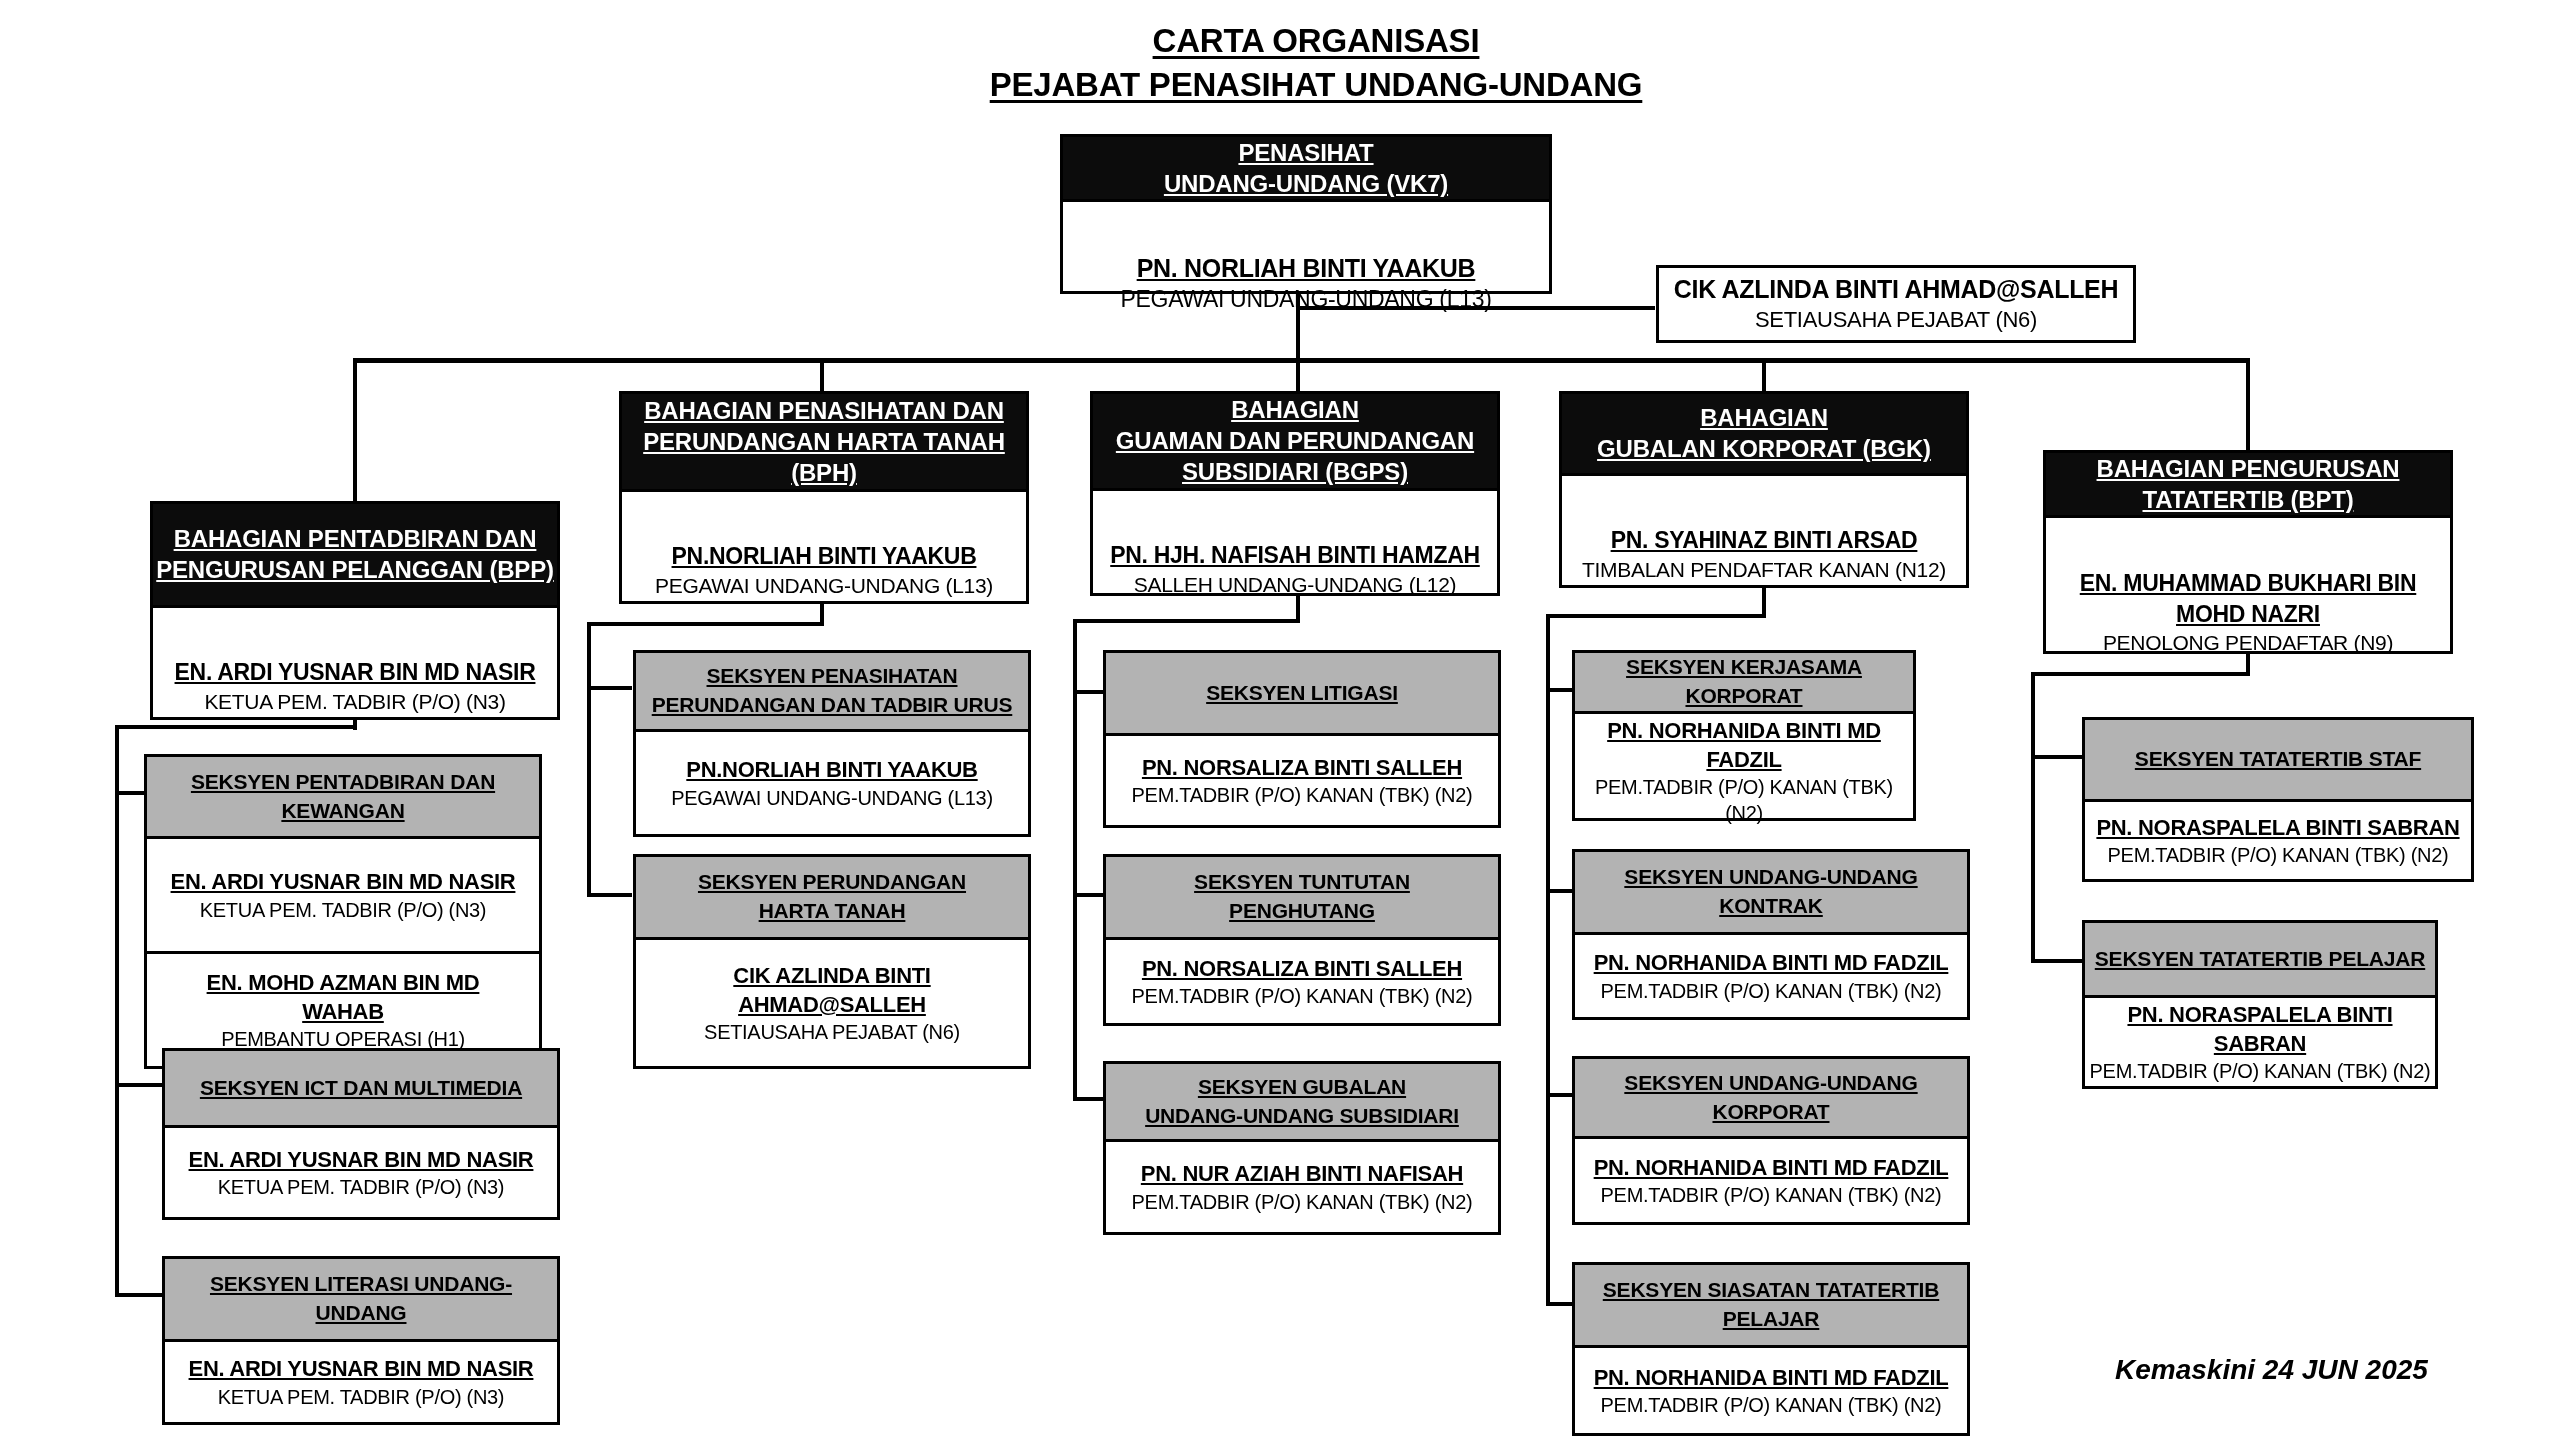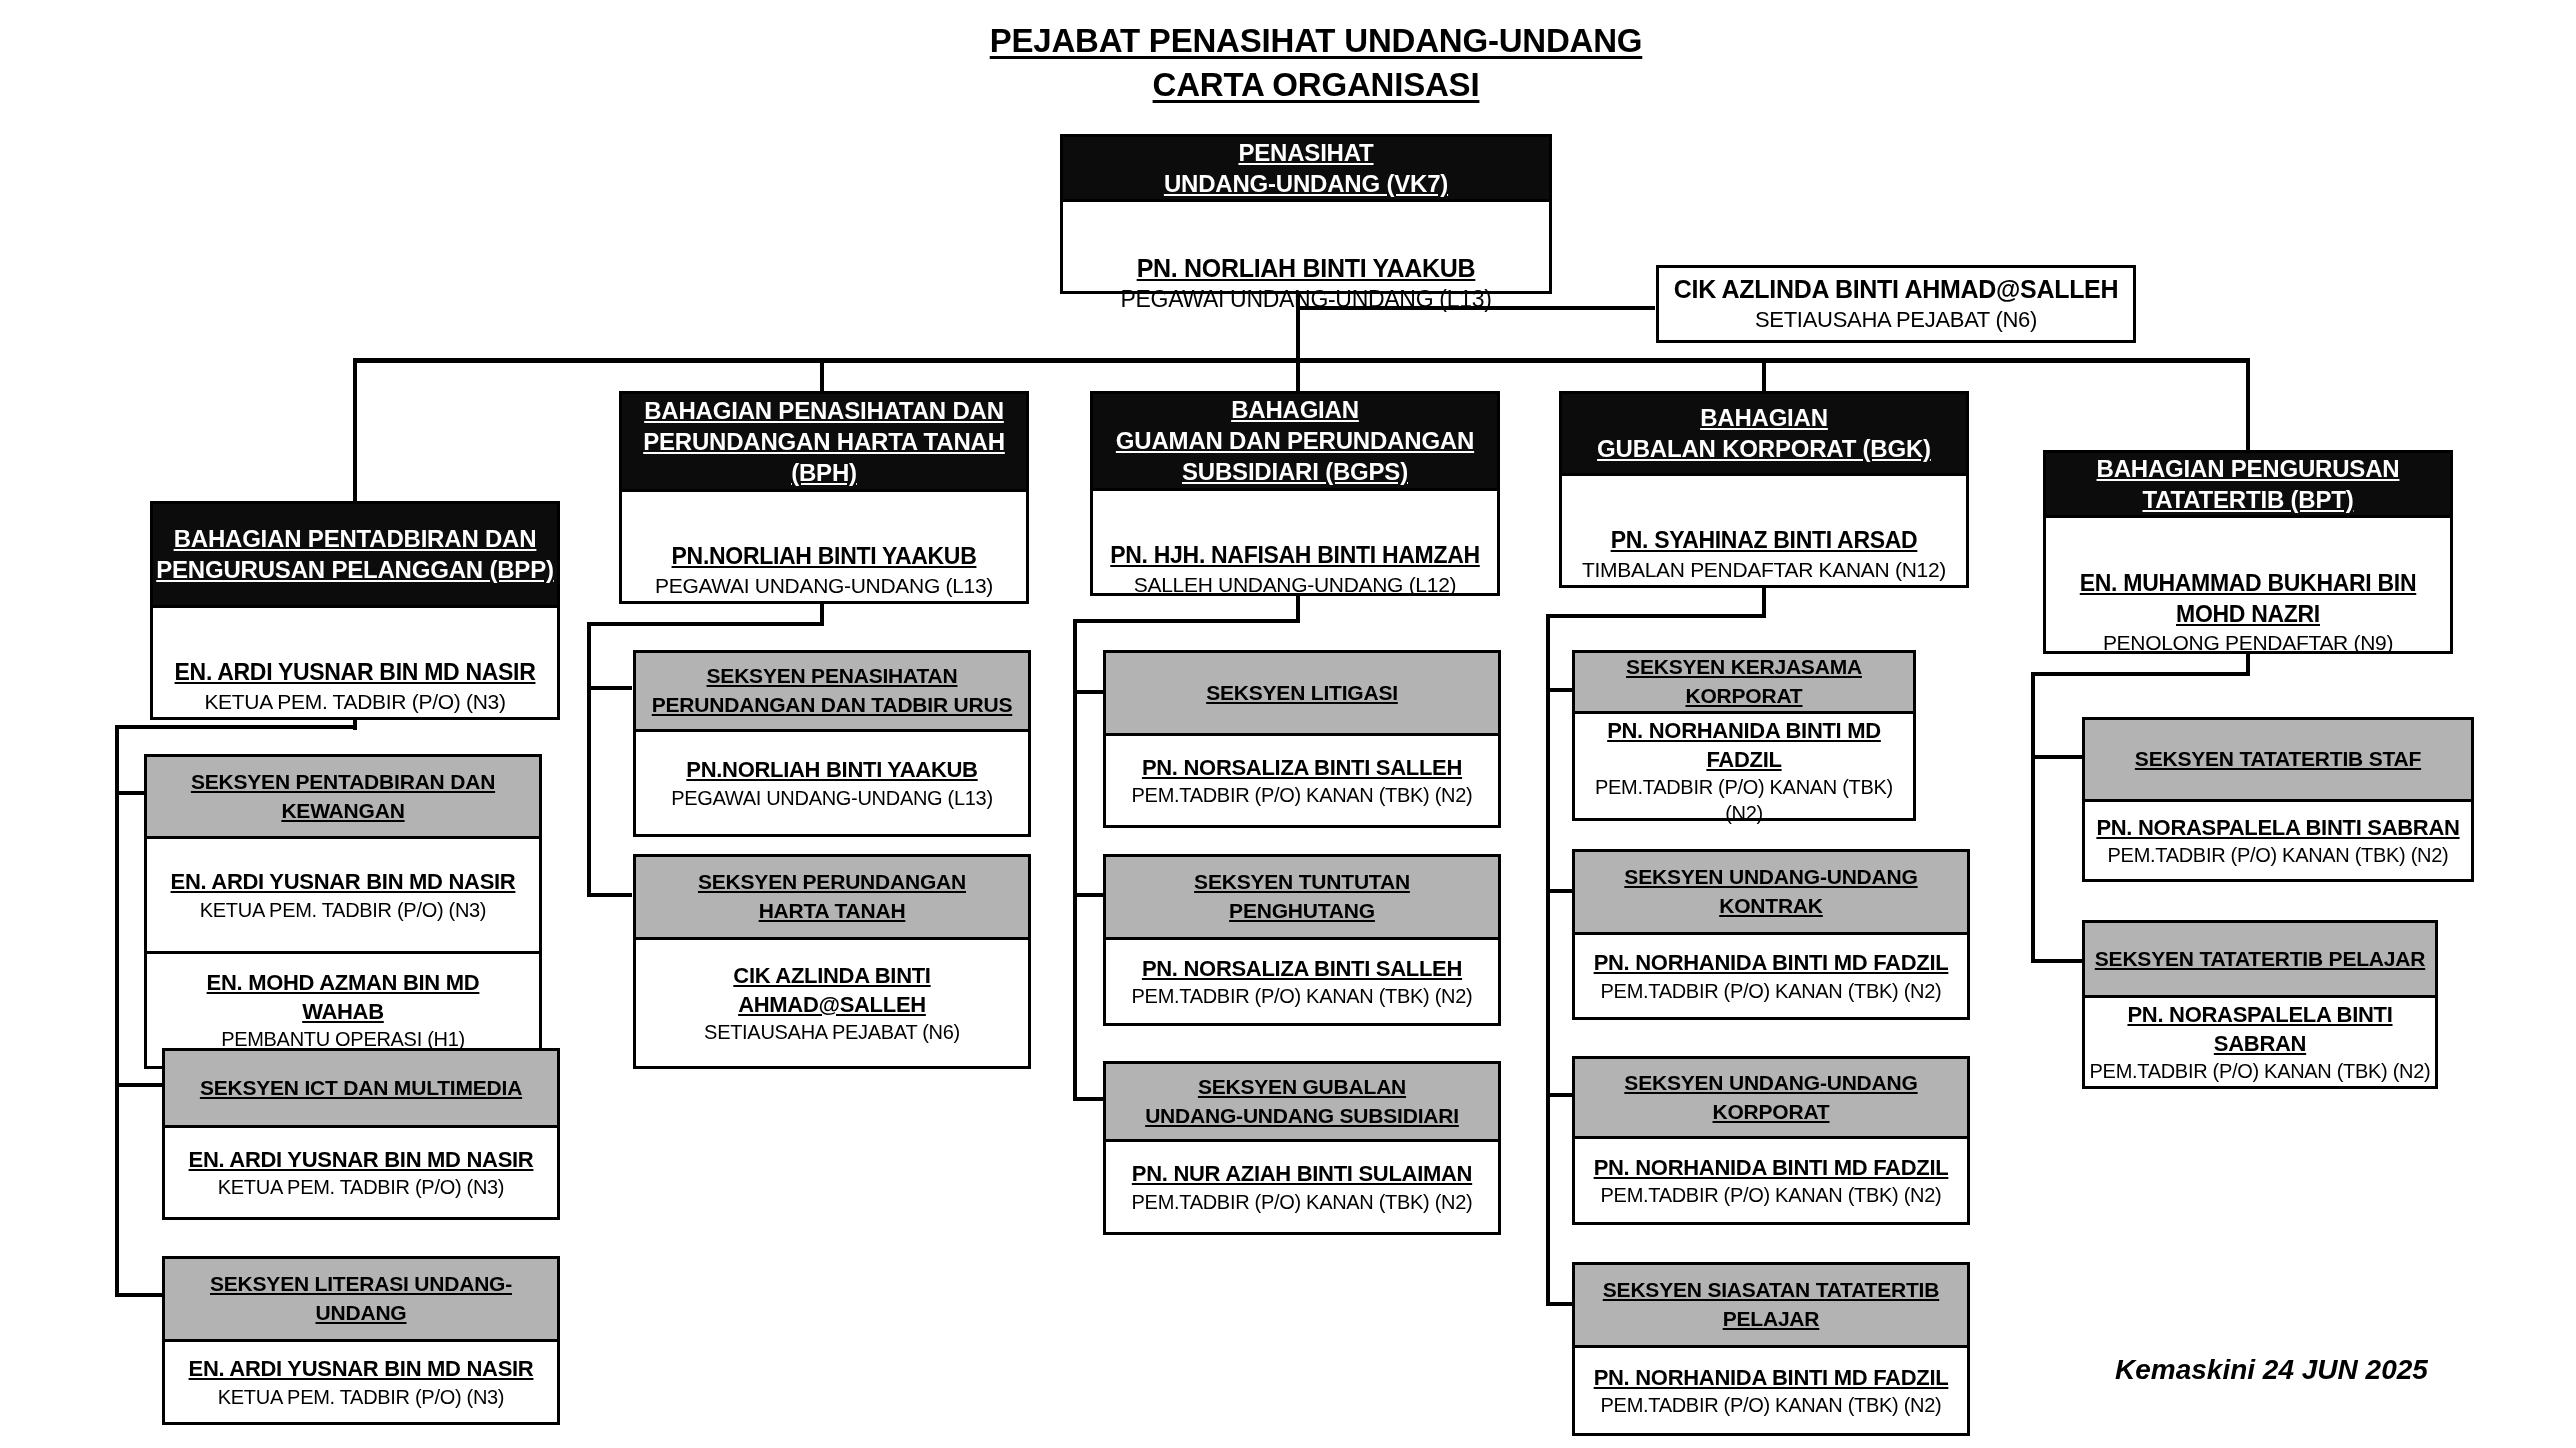--- a/index.html
+++ b/index.html
@@ -41,22 +41,22 @@
   .sec-row + .sec-row{border-top:3.9px solid #000;}
   
   #updated-note{position:absolute;left:2115px;top:1354px;font-size:28px;font-weight:bold;font-style:italic;}
 </style>
 </head>
 <body>
 
 <div id="canvas">
 
   <div id="chart-title">
+    <div class="tl">CARTA ORGANISASI</div>
     <div class="tl">PEJABAT PENASIHAT UNDANG-UNDANG</div>
-    <div class="tl">CARTA ORGANISASI</div>
   </div>
 
   <div class="ln" style="left:1296px;top:293px;width:3.9px;height:70px"></div>
   <div class="ln" style="left:1296px;top:306px;width:359px;height:3.9px"></div>
   <div class="ln" style="left:353px;top:358px;width:1897px;height:4.8px"></div>
   <div class="ln" style="left:353px;top:358px;width:3.9px;height:143px"></div>
   <div class="ln" style="left:820px;top:358px;width:3.9px;height:33px"></div>
   <div class="ln" style="left:1296px;top:358px;width:3.9px;height:33px"></div>
   <div class="ln" style="left:1762px;top:358px;width:3.9px;height:33px"></div>
   <div class="ln" style="left:2246px;top:358px;width:3.9px;height:92px"></div>
@@ -194,21 +194,21 @@
 PENGHUTANG</div>
     <div class="sec-row">
       <div class="name pre">PN. NORSALIZA BINTI SALLEH</div>
       <div class="role">PEM.TADBIR (P/O) KANAN (TBK) (N2)</div>
     </div>
   </div>
   <div class="sec-box" style="left:1103px;top:1061px;width:398px;height:174px">
     <div class="sec-head pre" style="height:78px">SEKSYEN GUBALAN
 UNDANG-UNDANG SUBSIDIARI</div>
     <div class="sec-row">
-      <div class="name pre">PN. NUR AZIAH BINTI SULAIMAN</div>
+      <div class="name pre">PN. NUR AZIAH BINTI NAFISAH</div>
       <div class="role">PEM.TADBIR (P/O) KANAN (TBK) (N2)</div>
     </div>
   </div>
 
   <div class="div-box" style="left:1559px;top:391px;width:410px;height:197px">
     <div class="div-head pre" style="height:98px">BAHAGIAN
 GUBALAN KORPORAT (BGK)</div>
     <div class="div-body">
       <div class="name pre">PN. SYAHINAZ BINTI ARSAD</div>
       <div class="role">TIMBALAN PENDAFTAR KANAN (N12)</div>

